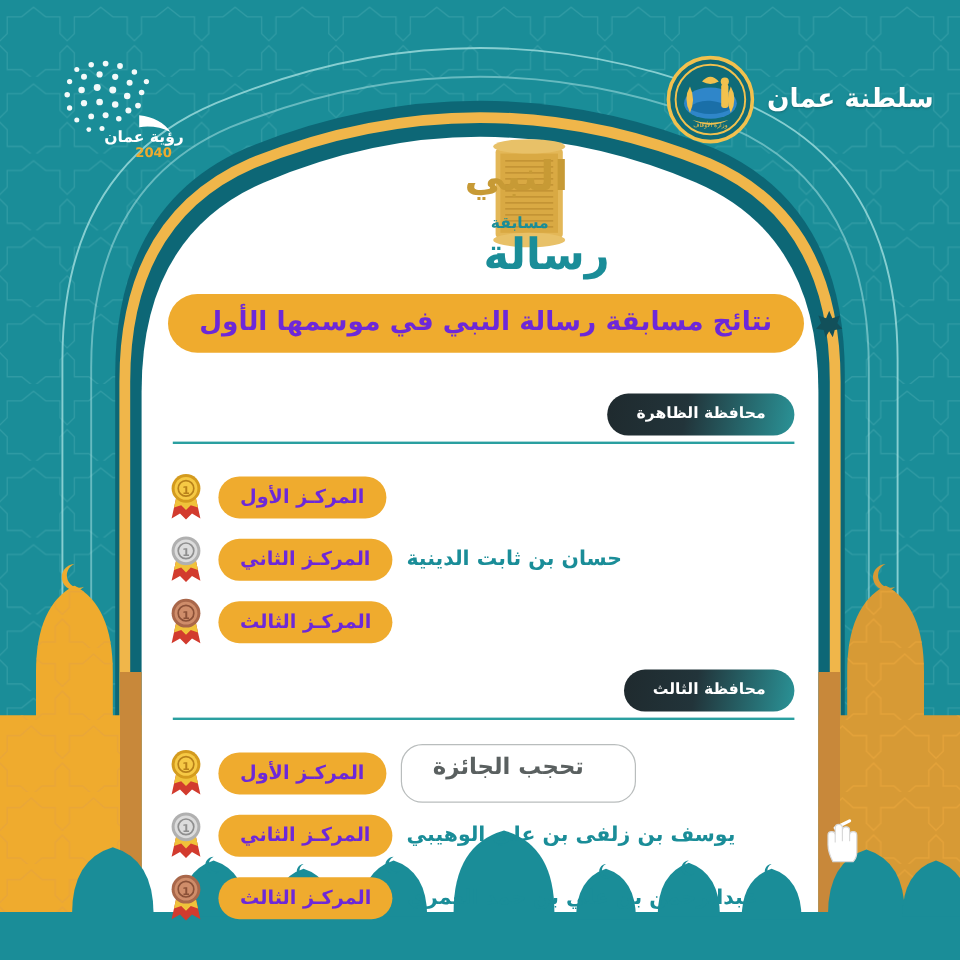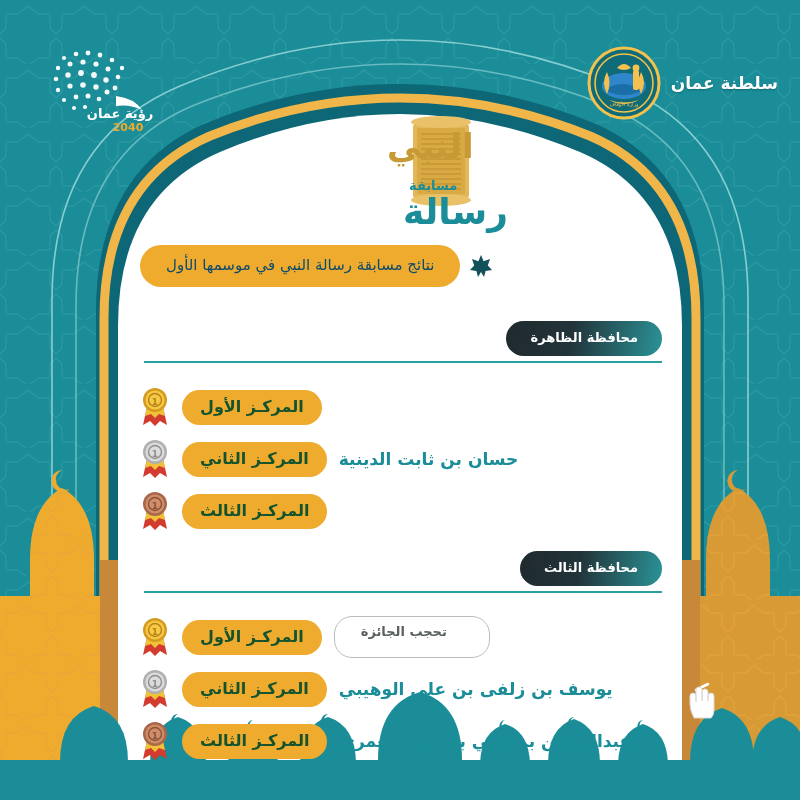--- a/index.html
+++ b/index.html
@@ -27,21 +27,21 @@
   }
   .ministry {
     position: absolute; right: 22px; top: 46px;
     display: flex; align-items: center; gap: 10px;
   }
   .ministry-text {
     text-align: center; color: #ffffff;
     line-height: 1.45; direction: rtl;
     text-shadow: 0 1px 2px rgba(0,0,0,.25);
   }
-  .ministry-text .l1 { font-size: 17px; font-weight: 700; letter-spacing: .5px; }
+  .ministry-text .l1 { font-size: 22px; font-weight: 700; letter-spacing: .5px; }
   .ministry-text .l2 { font-size: 19px; font-weight: 700; letter-spacing: .5px; }
   .emblem { width: 74px; height: 74px; }
 
   
   .card-wrap { position: absolute; left: 118px; top: 40px; width: 566px; height: 730px; }
 
   .comp-logo {
     position: absolute; left: 50%; transform: translateX(-50%);
     top: 66px; width: 220px; height: 140px;
     z-index: 5;
@@ -54,22 +54,22 @@
     direction: rtl;
   }
 
   .title-row {
     display: flex; align-items: center; gap: 10px;
     flex-direction: row-reverse; justify-content: flex-start;
     margin-bottom: 34px;
   }
   .title-banner {
     background: #efab2e;
-    color: #0c4a6e;
-    font-size: 15px; font-weight: 400;
+    color: #6d28d9;
+    font-size: 22px; font-weight: 700;
     padding: 11px 26px 13px;
     border-radius: 26px;
     white-space: nowrap;
     letter-spacing: -.2px;
   }
   .star-orn { width: 22px; height: 22px; flex: 0 0 auto; }
 
   .gov-block { margin-bottom: 14px; }
   .gov-head { position: relative; height: 44px; }
   .gov-pill {
@@ -89,39 +89,39 @@
   .rows { margin-top: 16px; }
   .res-row {
     display: flex; align-items: center;
     flex-direction: row-reverse;
     gap: 12px;
     height: 52px;
   }
   .medal { width: 30px; height: 40px; flex: 0 0 auto; }
   .rank-pill {
     background: #efab2e;
-    color: #14532d;
+    color: #6d28d9;
     font-size: 16px; font-weight: 700;
     padding: 7px 18px 9px;
     border-radius: 18px;
     white-space: nowrap;
     min-width: 108px;
     text-align: center;
     flex: 0 0 auto;
   }
   .winner {
     color: #1a8d98;
     font-size: 17px; font-weight: 700;
     white-space: nowrap;
     letter-spacing: -.2px;
   }
   .withheld {
     border: 1.6px solid #b9bdbd;
     color: #5a6060;
-    font-size: 13px; font-weight: 700;
+    font-size: 19px; font-weight: 700;
     padding: 7px 26px 18px;
     border-radius: 18px;
     white-space: nowrap;
     background: #ffffff;
     margin-right: -16px;
     position: relative; z-index: -1;
     padding-right: 42px;
   }
 
   .swipe-icon {

